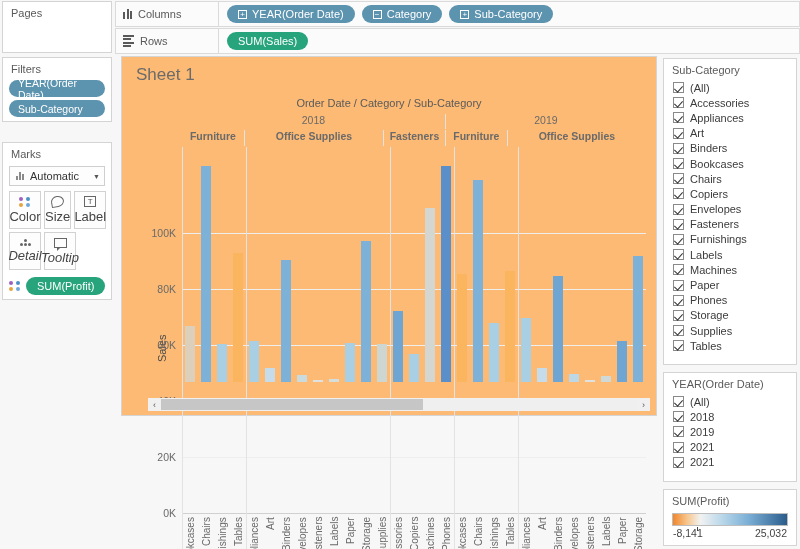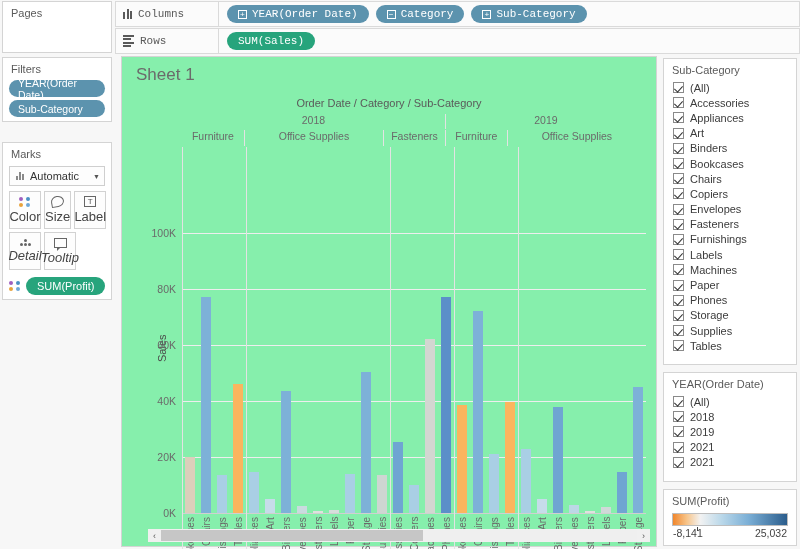--- a/index.html
+++ b/index.html
@@ -10,21 +10,21 @@
     font-family: "Liberation Sans", sans-serif;
     font-size: 11px;
     color: #333333;
     overflow: hidden;
   }
   #app { position: relative; width: 800px; height: 549px; background: #f7f7f7; }
   .card-title { font-size: 11px; color: #5a5a5a; padding: 5px 8px 3px 8px; }
 
   
   .shelf-area { position: absolute; left: 115px; top: 0; width: 685px; height: 54px; background:#f7f7f7; }
-  .shelf { display: flex; align-items: center; height: 26px; margin: 1px 0 0 0; font-family: Liberation Mono, monospace; }
+  .shelf { display: flex; align-items: center; height: 26px; margin: 1px 0 0 0; }
   .shelf-label-box {
     width: 104px; height: 26px; background: #fbfbfb; border: 1px solid #dadada;
     display: flex; align-items: center; gap: 6px; padding-left: 7px; color: #5a5a5a;
   }
   .shelf-field {
     flex: 1; height: 26px; background: #fbfbfb; border: 1px solid #dadada; border-left: none;
     display: flex; align-items: center; gap: 7px; padding-left: 8px;
   }
   .pill {
     display: inline-flex; align-items: center; gap: 5px;
@@ -82,21 +82,21 @@
   .label-glyph { width: 12px; height: 11px; border: 1.3px solid #666; display:flex; align-items:center; justify-content:center; font-size: 8px; color:#555; }
   .detail-glyph { display:flex; flex-direction:column; align-items:center; gap:1px; }
   .detail-glyph .d1 { width:3px;height:3px;border-radius:50%;background:#666; }
   .detail-glyph .d2 { display:flex; gap:1px; }
   .detail-glyph .d2 i { width:3px;height:3px;border-radius:50%;background:#666;display:block; }
   .tooltip-glyph { width: 13px; height: 10px; border: 1.3px solid #666; position: relative; }
   .tooltip-glyph:after { content:""; position:absolute; left:2px; bottom:-4px; border-left:4px solid #666; border-bottom:4px solid transparent; }
   .marks-color-row { display: flex; align-items: center; gap: 5px; padding: 7px 6px 0 6px; }
 
   
-  #view { position: absolute; left: 121px; top: 56px; width: 536px; height: 491px; background: #86efac; border: 1px solid #d4d4d4; }
+  #view { position: absolute; left: 121px; top: 56px; width: 536px; height: 360px; background: #fdba74; border: 1px solid #d4d4d4; }
   #sheet-title { position: absolute; left: 14px; top: 8px; font-size: 17px; color: #6b6b6b; }
   #chart-title { position: absolute; left: 0; top: 40px; width: 100%; text-align: center; font-size: 11px; color: #5a5a5a; }
 
   .hdr-row { position: absolute; display: flex; }
   .hdr-cell { text-align: center; font-size: 10.5px; color: #6a6a6a; border-left: 1px solid #e3e3e3; }
   .hdr-cell:first-child { border-left: none; }
   #yearhdr { left: 26px; top: 57px; height: 15px; }
   #cathdr { left: 26px; top: 73px; height: 16px; }
 
   #plot { position: absolute; left: 26px; top: 90px; right: 6px; bottom: 0; }
@@ -264,21 +264,21 @@
   </div>
 
   <div id="view">
     <div id="sheet-title">Sheet 1</div>
     <div id="chart-title">Order Date / Category / Sub-Category</div>
 
     <div class="hdr-row" id="yearhdr" style="width: 464px; left: 60px;">
         <div class="hdr-cell" style="width: 272px;">2018</div>
         <div class="hdr-cell" style="width: 208px;">2019</div>
       </div>
-    <div class="hdr-row" id="cathdr" style="width: 464px; left: 60px;">
+    <div class="hdr-row" id="cathdr" style="width: 464px; left: 60px; font-weight: bold;">
         <div class="hdr-cell" style="width: 64px;">Furniture</div>
         <div class="hdr-cell" style="width: 144px;">Office Supplies</div>
         <div class="hdr-cell" style="width: 64px;">Fasteners</div>
         <div class="hdr-cell" style="width: 64px;">Furniture</div>
         <div class="hdr-cell" style="width: 144px;">Office Supplies</div>
       </div>
 
     <div id="plot">
       <div id="yaxis-label">Sales</div>
     <div class="ytick" style="top: 366px; left: 0px; width: 28px;">0K</div>

